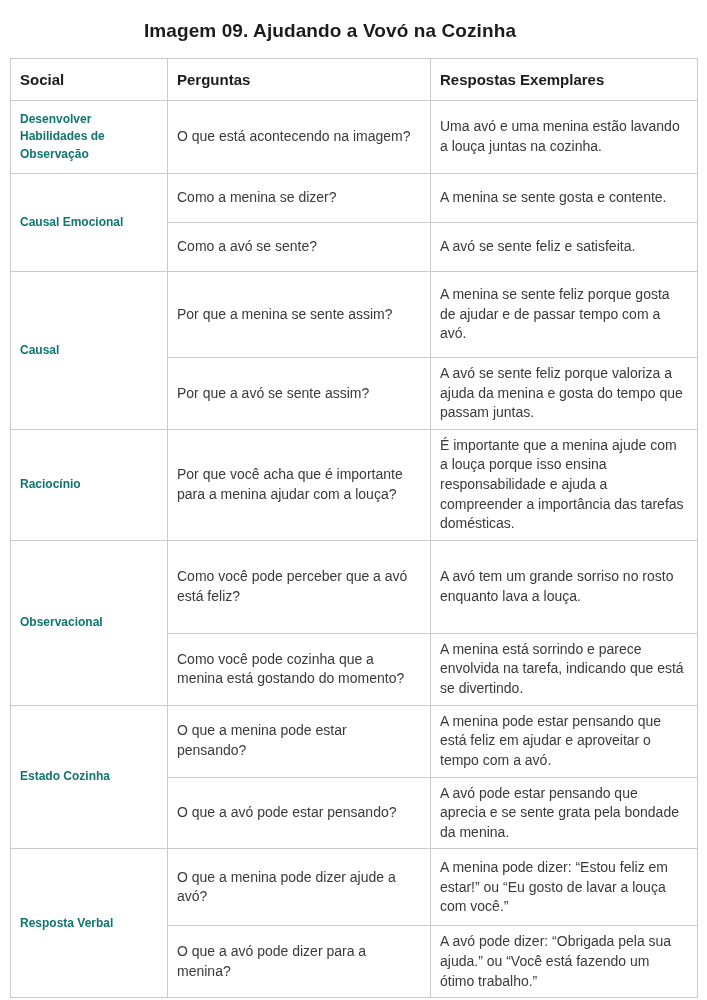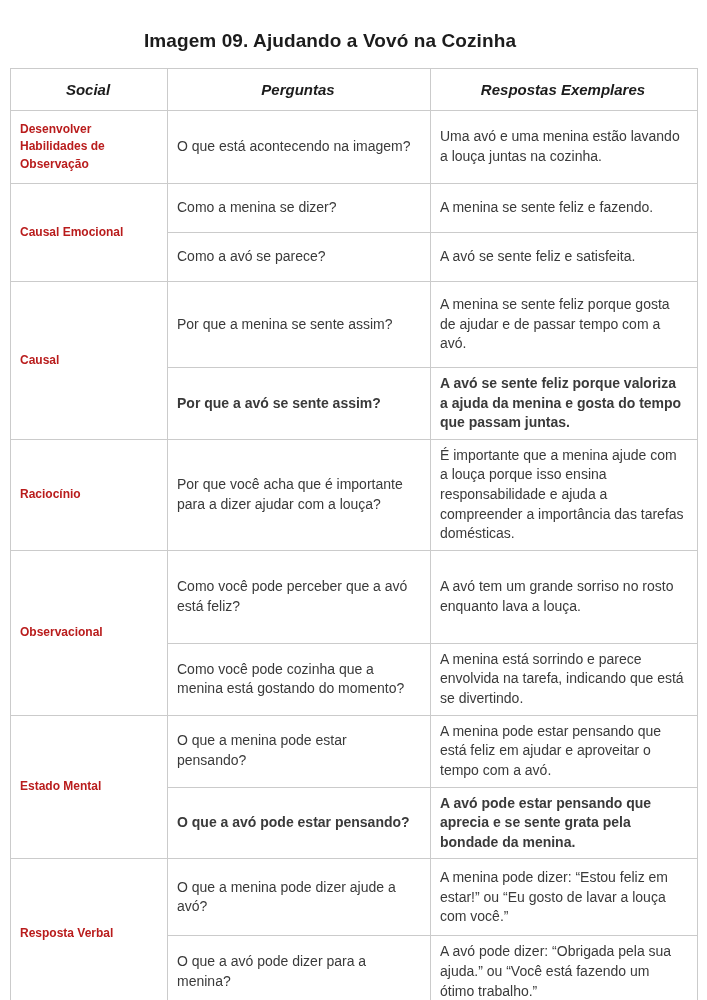--- a/index.html
+++ b/index.html
@@ -6,21 +6,21 @@
     margin: 0;
     padding: 0;
     background: #ffffff;
     font-family: "Liberation Sans", "DejaVu Sans", sans-serif;
   }
   .page {
     width: 660px;
     height: 1000px;
     background: #ffffff;
     box-sizing: border-box;
-    padding-top: 30px;
+    padding-top: 20px;
   }
   .title {
     margin: 0 0 16px 0;
     text-align: center;
     font-size: 19px;
     font-weight: 700;
     color: #1c1c1c;
     letter-spacing: 0.1px;
   }
   table.qa {
@@ -33,44 +33,43 @@
   table.qa col.c1 { width: 157px; }
   table.qa col.c2 { width: 263px; }
   table.qa col.c3 { width: 267px; }
   table.qa th, table.qa td {
     border: 1px solid #cbcbcb;
     vertical-align: middle;
     box-sizing: border-box;
     padding: 6px 11px 6px 9px;
   }
   table.qa th {
-    text-align: center;
+    text-align: left;
     font-size: 15px;
     font-weight: 700;
     color: #1c1c1c;
     height: 42px;
-    font-style: italic;
   }
   td.cat {
     font-size: 12px;
     font-weight: 700;
-    color: #b91c1c;
+    color: #0f766e;
     line-height: 1.45;
   }
   td.q, td.a {
     font-size: 14px;
     font-weight: 400;
     color: #3a3a3a;
     line-height: 1.4;
   }
   
   tr.h73  td { height: 73px; }
   tr.h49  td { height: 49px; }
   tr.h86  td { height: 86px; }
-  tr.h68  td { height: 68px; font-weight: bold; }
+  tr.h68  td { height: 68px; }
   tr.h107 td { height: 107px; }
   tr.h93  td { height: 93px; }
   tr.h65  td { height: 65px; }
   tr.h72  td { height: 72px; }
   tr.h77  td { height: 77px; }
   tr.h66  td { height: 66px; }
 </style>
 </head>
 <body>
 
@@ -95,55 +94,55 @@
 
       <tr class="h73">
         <td class="cat">Desenvolver Habilidades de Observação</td>
         <td class="q">O que está acontecendo na imagem?</td>
         <td class="a">Uma avó e uma menina estão lavando a louça juntas na cozinha.</td>
       </tr>
 
       <tr class="h49">
         <td class="cat" rowspan="2">Causal Emocional</td>
         <td class="q">Como a menina se dizer?</td>
-        <td class="a">A menina se sente feliz e fazendo.</td>
+        <td class="a">A menina se sente gosta e contente.</td>
       </tr>
       <tr class="h49">
-        <td class="q">Como a avó se parece?</td>
+        <td class="q">Como a avó se sente?</td>
         <td class="a">A avó se sente feliz e satisfeita.</td>
       </tr>
 
       <tr class="h86">
         <td class="cat" rowspan="2">Causal</td>
         <td class="q">Por que a menina se sente assim?</td>
         <td class="a">A menina se sente feliz porque gosta de ajudar e de passar tempo com a avó.</td>
       </tr>
       <tr class="h68">
         <td class="q">Por que a avó se sente assim?</td>
         <td class="a">A avó se sente feliz porque valoriza a ajuda da menina e gosta do tempo que passam juntas.</td>
       </tr>
 
       <tr class="h107">
         <td class="cat">Raciocínio</td>
-        <td class="q">Por que você acha que é importante para a dizer ajudar com a louça?</td>
+        <td class="q">Por que você acha que é importante para a menina ajudar com a louça?</td>
         <td class="a">É importante que a menina ajude com a louça porque isso ensina responsabilidade e ajuda a compreender a importância das tarefas domésticas.</td>
       </tr>
 
       <tr class="h93">
         <td class="cat" rowspan="2">Observacional</td>
         <td class="q">Como você pode perceber que a avó está feliz?</td>
         <td class="a">A avó tem um grande sorriso no rosto enquanto lava a louça.</td>
       </tr>
       <tr class="h65">
         <td class="q">Como você pode cozinha que a menina está gostando do momento?</td>
         <td class="a">A menina está sorrindo e parece envolvida na tarefa, indicando que está se divertindo.</td>
       </tr>
 
       <tr class="h72">
-        <td class="cat" rowspan="2">Estado Mental</td>
+        <td class="cat" rowspan="2">Estado Cozinha</td>
         <td class="q">O que a menina pode estar pensando?</td>
         <td class="a">A menina pode estar pensando que está feliz em ajudar e aproveitar o tempo com a avó.</td>
       </tr>
       <tr class="h68">
         <td class="q">O que a avó pode estar pensando?</td>
         <td class="a">A avó pode estar pensando que aprecia e se sente grata pela bondade da menina.</td>
       </tr>
 
       <tr class="h77">
         <td class="cat" rowspan="2">Resposta Verbal</td>

